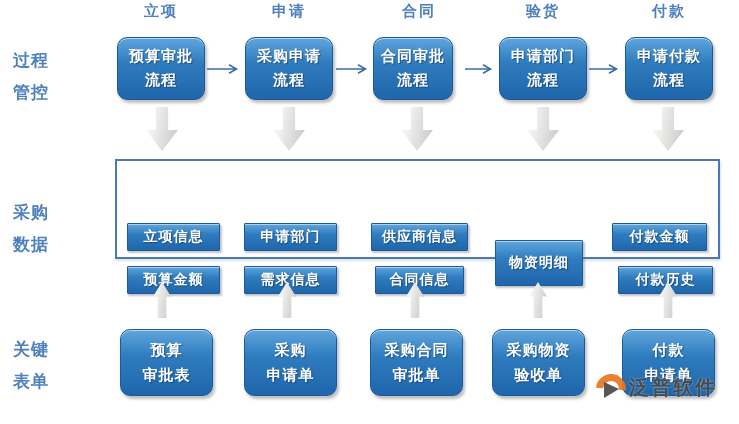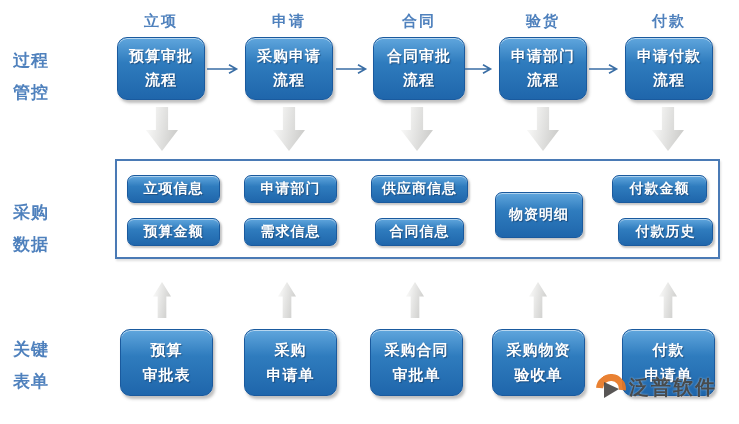--- a/index.html
+++ b/index.html
@@ -1,38 +1,38 @@
 <!DOCTYPE html>
 <html><head>
 <meta charset="utf-8">
 <style>
   html,body{margin:0;padding:0;background:#fff;}
   .canvas{position:relative;width:739px;height:424px;background:#ffffff;overflow:hidden;
           font-family:"Liberation Sans",sans-serif;}
 
   
-  .stage{position:absolute;top:12px;width:80px;text-align:center;font-size:15px;
+  .stage{position:absolute;top:2px;width:80px;text-align:center;font-size:15px;
          font-weight:bold;color:#4f81bd;letter-spacing:2px;}
 
   
   .rowlabel{position:absolute;left:13px;font-size:17px;font-weight:bold;color:#4f81bd;
             line-height:32px;letter-spacing:1px;}
 
   
   .bluebox{position:absolute;border-radius:10px;box-sizing:border-box;
            background:linear-gradient(180deg,#60a6dd 0%,#2f7cbe 40%,#1f66ab 100%);
            border:1px solid #1a5a9e;
            box-shadow:inset 0 1px 0 rgba(255,255,255,.55), 2px 3px 3px rgba(110,110,110,.45);
            color:#fff;font-weight:bold;text-align:right;
            display:flex;flex-direction:column;justify-content:center;align-items:center;
            text-shadow:1px 1px 1px rgba(25,60,100,.65);}
   .pbox{width:88px;height:63px;top:37px;font-size:15px;letter-spacing:1px;gap:5px;}
   .fbox{width:93px;height:67px;top:329px;font-size:15px;letter-spacing:1px;gap:6px;}
-  .dbox{height:28px;border-radius:7px;font-size:14px;letter-spacing:1px;
-        box-shadow:inset 0 1px 0 rgba(255,255,255,.5), 1.5px 2px 2px rgba(110,110,110,.4);}
+  .dbox{height:28px;border-radius:1px;font-size:14px;letter-spacing:1px;
+        box-shadow:inset 0 1px 0 rgba(255,255,255,.5), 1.5px 2px 2px rgba(110,110,110,.4);margin-top:48px;}
   .dbox.r1{top:175px;}
   .dbox.r2{top:218px;}
 
   
   .panel{position:absolute;left:115px;top:159px;width:605px;height:100px;box-sizing:border-box;
          border:2px solid #4a7ab5;box-shadow:1px 2px 2px rgba(0,0,0,.12);}
 
   
   .arr{position:absolute;background:linear-gradient(100deg,#f6f6f5 15%,#cfcfcd 85%);
        filter:drop-shadow(1px 1px 1px rgba(0,0,0,.18));}
@@ -83,21 +83,21 @@
   </div>
 
   <div class="bluebox pbox" style="left:117px">
     <span>预算审批</span>
     <span>流程</span>
   </div>
   <div class="bluebox pbox" style="left:245px">
     <span>采购申请</span>
     <span>流程</span>
   </div>
-  <div class="bluebox pbox" style="left:373px;width:92px">
+  <div class="bluebox pbox" style="left:373px;width:80px">
     <span>合同审批</span>
     <span>流程</span>
   </div>
   <div class="bluebox pbox" style="left:499px">
     <span>申请部门</span>
     <span>流程</span>
   </div>
   <div class="bluebox pbox" style="left:625px">
     <span>申请付款</span>
     <span>流程</span>

